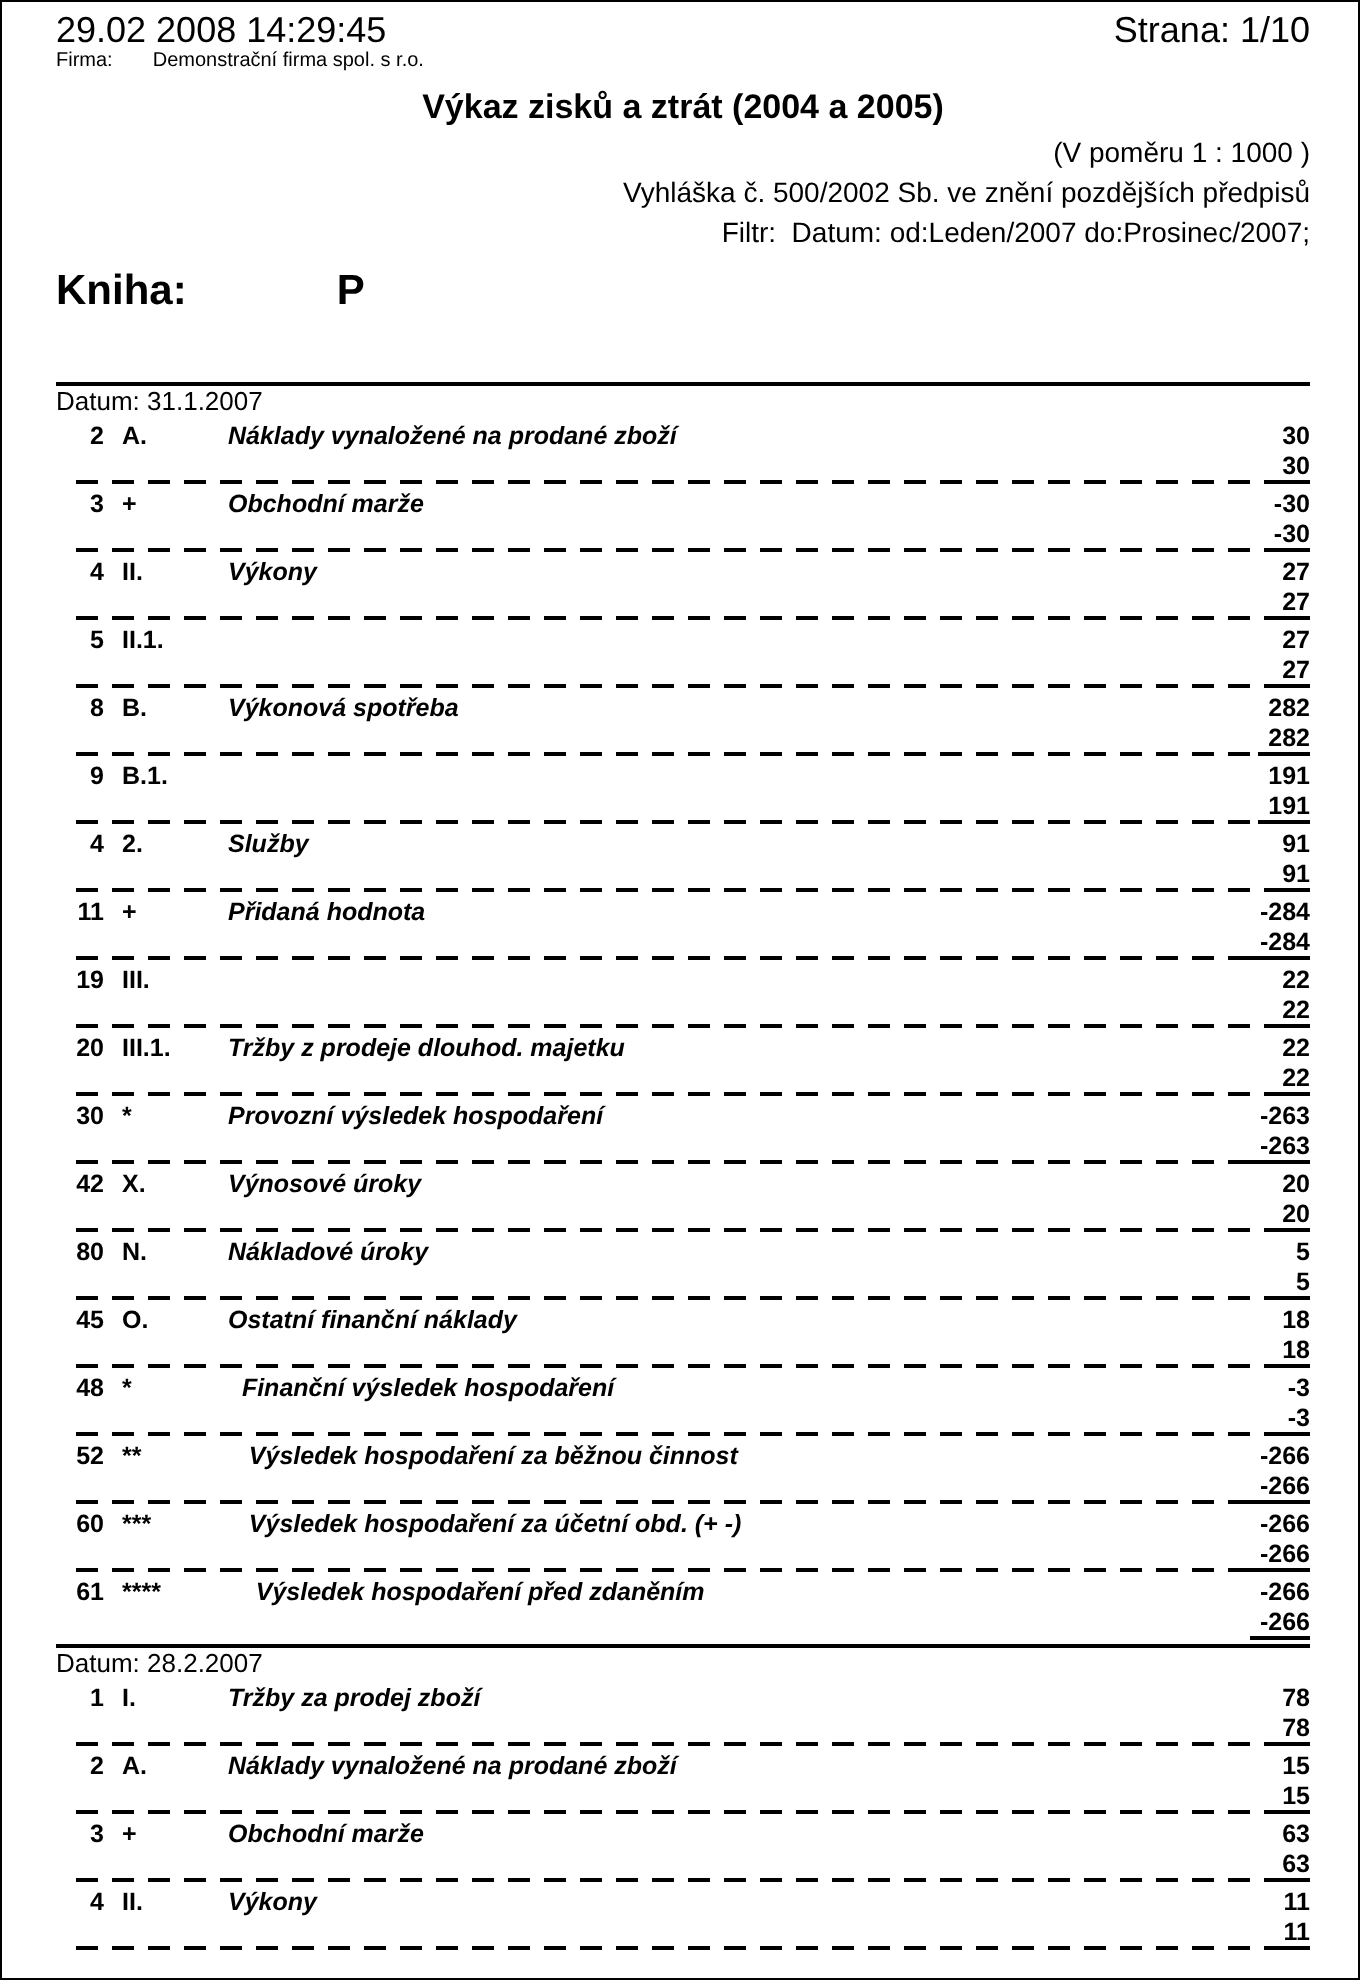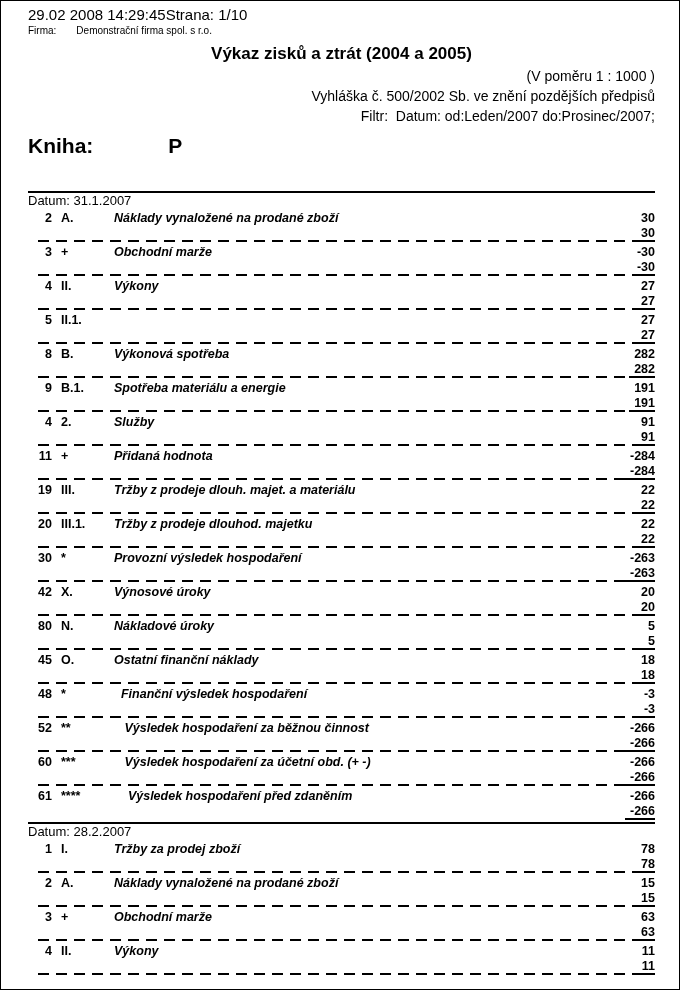--- a/index.html
+++ b/index.html
@@ -3,21 +3,21 @@
 <meta charset="utf-8">
 <style>
   html,body { margin:0; padding:0; background:#fff; }
   .page {
     width:680px; height:990px; box-sizing:border-box;
     border:1px solid #000; background:#fff; color:#000;
     font-family:"Liberation Sans", sans-serif;
     padding:6px 24px 0 27px; overflow:hidden;
   }
   
-  .hdr-line1 { display:flex; font-size:15px; height:16px; line-height:16px; }
+  .hdr-line1 { display:flex; justify-content:space-between; font-size:18px; height:16px; line-height:16px;gap:48px; }
   .hdr-line2 { font-size:10px; height:16px; line-height:16px; }
   .firma-value { margin-left:20px; }
   .title { text-align:center; font-weight:bold; font-size:17px; margin-top:5px; height:20px; line-height:20px; }
   .sub { text-align:right; font-size:14px; height:15px; line-height:15px; margin-top:5px; white-space:pre; }
   .kniha { margin-top:10px; height:24px; line-height:24px; font-size:21px; font-weight:bold; margin-bottom:33px; }
   .kniha-value { margin-left:75px; }
   
   .section-divider { border-top:2px solid #000; height:0; }
   .section-date { font-size:13px; font-weight:normal; height:15px; line-height:15px; margin-bottom:2px; }
   .row { margin-bottom:2px; font-weight:bold; font-size:12.5px; }
@@ -122,21 +122,20 @@
     <div class="l2">
       <span class="sep-dash"></span>
       <span class="v2">282</span>
     </div>
   </div>
 
   <div class="row">
     <div class="l1">
       <span class="num">9</span>
       <span class="code">B.1.</span>
-      <span class="lbl">Spotřeba materiálu a energie</span>
       <span class="v1">191</span>
     </div>
     <div class="l2">
       <span class="sep-dash"></span>
       <span class="v2">191</span>
     </div>
   </div>
 
   <div class="row">
     <div class="l1">
@@ -161,21 +160,20 @@
     <div class="l2">
       <span class="sep-dash"></span>
       <span class="v2">-284</span>
     </div>
   </div>
 
   <div class="row">
     <div class="l1">
       <span class="num">19</span>
       <span class="code">III.</span>
-      <span class="lbl">Tržby z prodeje dlouh. majet. a materiálu</span>
       <span class="v1">22</span>
     </div>
     <div class="l2">
       <span class="sep-dash"></span>
       <span class="v2">22</span>
     </div>
   </div>
 
   <div class="row">
     <div class="l1">

